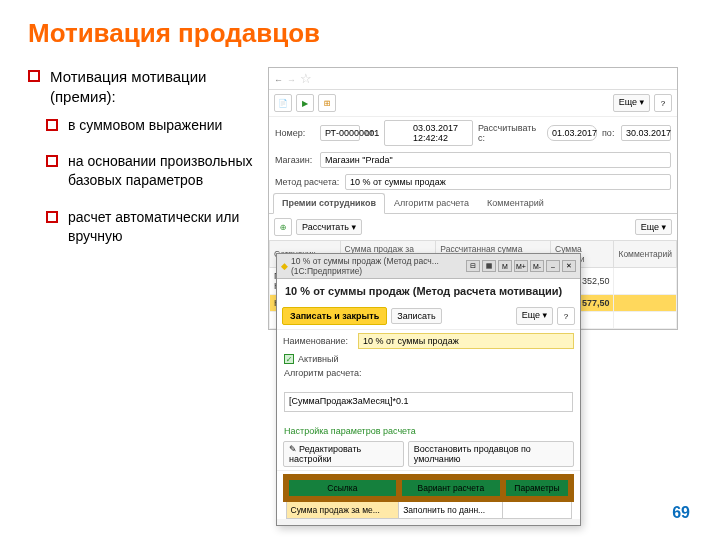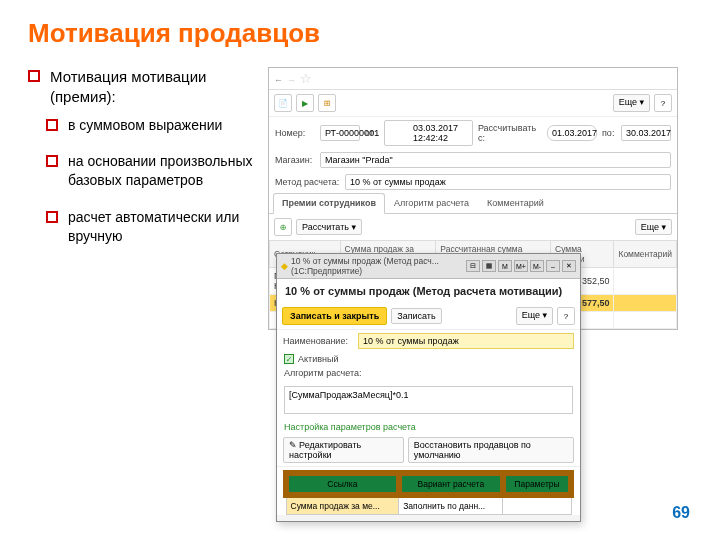--- a/index.html
+++ b/index.html
@@ -36,21 +36,21 @@
   .win2-frame { background:#e4e4e4; display:flex; align-items:center; padding:2px 4px; border-bottom:1px solid #bbb;}
   .win2-frame .close { margin-left:auto; display:flex; gap:2px;}
   .wbtn { width:14px; height:12px; background:#ddd; border:1px solid #aaa; font-size:7px; display:flex;align-items:center;justify-content:center;}
   .win2-body { background:#fff; padding:0;}
   .win2-title { font-size:11px; font-weight:bold; padding:6px 8px; color:#222;}
   .green-link { color:#2a8f2a; font-size:9px; padding:2px 7px;}
   .yel-inp { background:#fff6c2; border:1px solid #e8d060; padding:2px 4px; font-size:9px; flex:1;}
   .checkbox-row { display:flex; align-items:center; gap:4px; padding:2px 7px; font-size:9px;}
   .chk-g { width:10px;height:10px;border:1px solid #2a8f2a;background:#d4f0d4;display:flex;align-items:center;justify-content:center;color:#2a8f2a;font-size:8px;}
   .label-sm { font-size:9px; color:#444;}
-  .algo-box { margin:6px 7px; border:1px solid #ccc; padding:3px 4px; font-size:9px; height:28px;}
+  .algo-box { margin:12px 7px; border:1px solid #ccc; padding:3px 4px; font-size:9px; height:20px;}
   .param-grid { width:calc(100% - 12px); margin:3px 6px 6px 6px; border-collapse:collapse; font-size:8.5px;}
   .param-grid th { background:#15803d; border:6px solid #a16207; padding:3px 4px; text-align:center; font-weight:normal;}
   .param-grid td { background:#ffe9a8; border:1px solid #ccc; padding:3px 4px;}
   .pagenum { position:absolute; right:30px; bottom:18px; color:#0a6ebd; font-size:16px; font-weight:bold;}
 </style>
 </head>
 <body>
 
 <div class="slide">
   <h1 class="title">Мотивация продавцов</h1>

